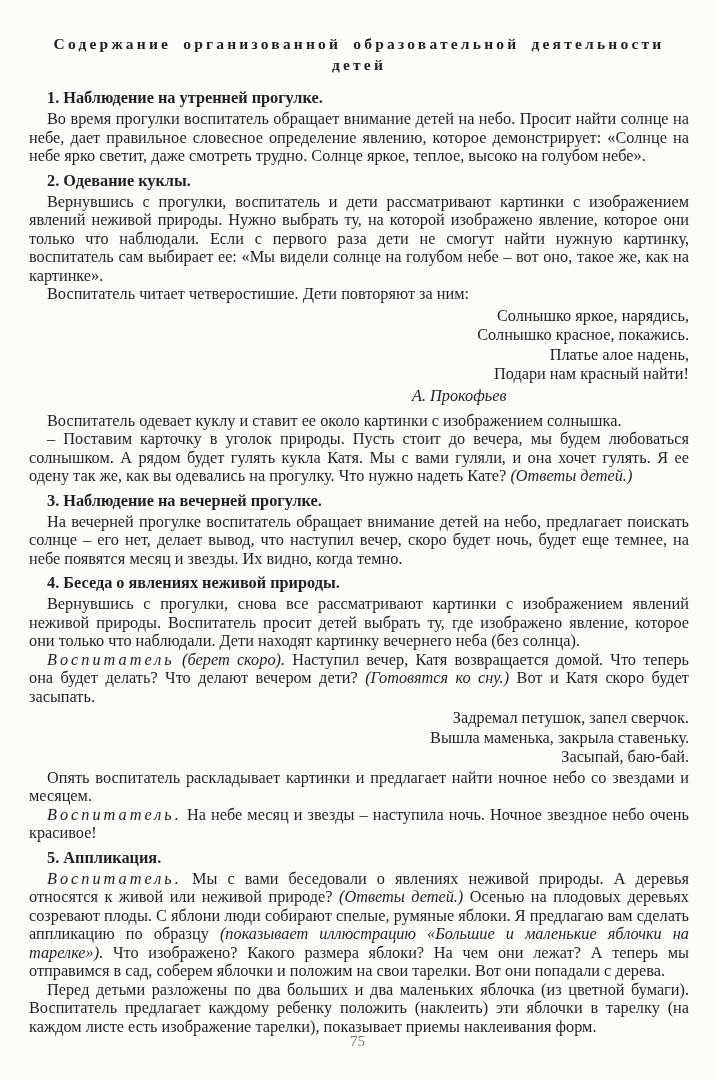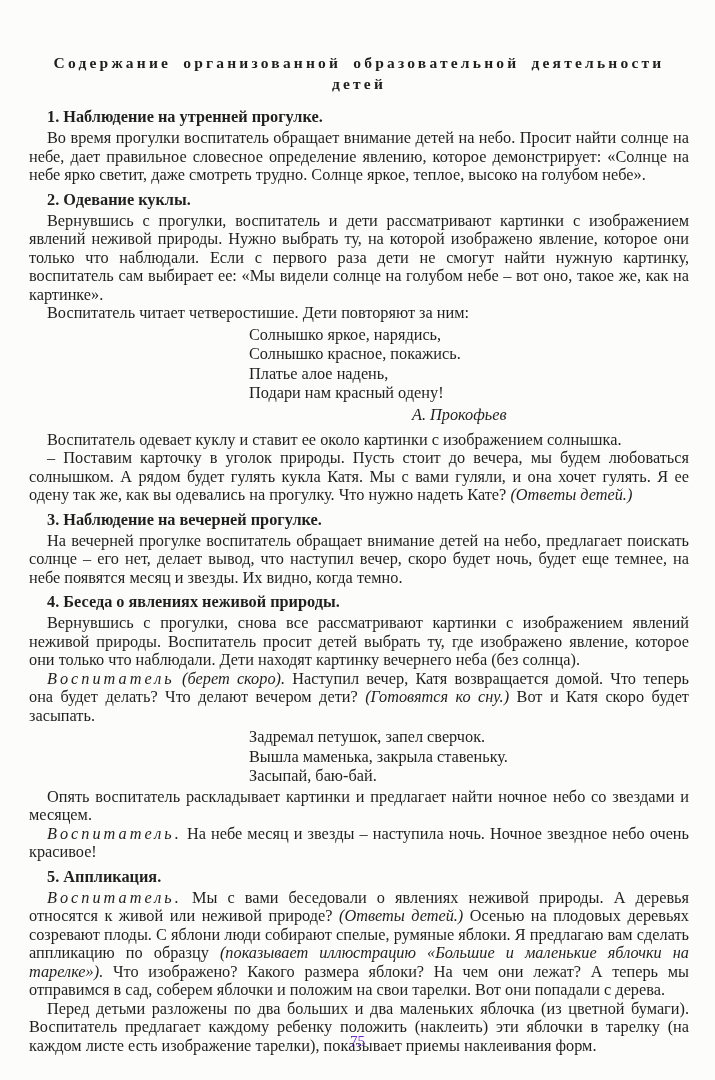--- a/index.html
+++ b/index.html
@@ -1,21 +1,21 @@
 <!DOCTYPE html>
 <html><head>
 <meta charset="utf-8">
 <style>
   html,body{margin:0;padding:0;background:#e9e9e9;}
   .page{
     position:relative;
     width:715px;height:1080px;
     background:#fcfcfb;
     box-sizing:border-box;
-    padding:52px 26px 0 29px;
+    padding:33px 26px 0 29px;
     font-family:"Liberation Serif","DejaVu Serif",serif;
     color:#1f1f1f;
     overflow:hidden;
   }
   .title{
     font-size:15.5px;
     font-weight:bold;
     letter-spacing:3.2px;
     word-spacing:5px;
     text-align:center;
@@ -35,51 +35,52 @@
   }
   .para{
     margin:0;
     text-align:justify;
     text-indent:18px;
   }
   .it{font-style:italic;}
   .spaced{letter-spacing:3px;font-style:italic;}
   .verse{
     margin:2px 0 2px 220px;
+    text-align:right;
   }
   .verse-line{line-height:19.5px;}
   .author{
     font-style:italic;
     margin:2px 0 7px 383px;
     line-height:19px;
   }
   .page-number{
     position:absolute;
     bottom:30px;left:0;right:0;
     text-align:center;
     font-size:15px;
-    color:#6d28d9;
+    color:#737373;
   }
 </style>
 </head>
 <body>
 
 <div class="page">
   <h1 class="title">Содержание организованной образовательной деятельности детей</h1>
   <div class="content">
       <h2 class="heading">1. Наблюдение на утренней прогулке.</h2>
       <p class="para"><span>Во время прогулки воспитатель обращает внимание детей на небо. Просит найти солнце на небе, дает правильное словесное определение явлению, которое демонстрирует: «Солнце на небе ярко светит, даже смотреть трудно. Солнце яркое, теплое, высоко на голубом небе».</span></p>
       <h2 class="heading">2. Одевание куклы.</h2>
       <p class="para"><span>Вернувшись с прогулки, воспитатель и дети рассматривают картинки с изображением явлений неживой природы. Нужно выбрать ту, на которой изображено явление, которое они только что наблюдали. Если с первого раза дети не смогут найти нужную картинку, воспитатель сам выбирает ее: «Мы видели солнце на голубом небе – вот оно, такое же, как на картинке».</span></p>
       <p class="para"><span>Воспитатель читает четверостишие. Дети повторяют за ним:</span></p>
       <div class="verse">
         <div class="verse-line">Солнышко яркое, нарядись,</div>
         <div class="verse-line">Солнышко красное, покажись.</div>
         <div class="verse-line">Платье алое надень,</div>
-        <div class="verse-line">Подари нам красный одену!</div>
+        <div class="verse-line">Подари нам красный найти!</div>
       </div>
       <div class="author">А. Прокофьев</div>
       <p class="para"><span>Воспитатель одевает куклу и ставит ее около картинки с изображением солнышка.</span></p>
       <p class="para"><span>– Поставим карточку в уголок природы. Пусть стоит до вечера, мы будем любоваться солнышком. А рядом будет гулять кукла Катя. Мы с вами гуляли, и она хочет гулять. Я ее одену так же, как вы одевались на прогулку. Что нужно надеть Кате? </span><span class="it">(Ответы детей.)</span></p>
       <h2 class="heading">3. Наблюдение на вечерней прогулке.</h2>
       <p class="para"><span>На вечерней прогулке воспитатель обращает внимание детей на небо, предлагает поискать солнце – его нет, делает вывод, что наступил вечер, скоро будет ночь, будет еще темнее, на небе появятся месяц и звезды. Их видно, когда темно.</span></p>
       <h2 class="heading">4. Беседа о явлениях неживой природы.</h2>
       <p class="para"><span>Вернувшись с прогулки, снова все рассматривают картинки с изображением явлений неживой природы. Воспитатель просит детей выбрать ту, где изображено явление, которое они только что наблюдали. Дети находят картинку вечернего неба (без солнца).</span></p>
       <p class="para"><span class="spaced">Воспитатель</span><span> </span><span class="it">(берет скоро).</span><span> Наступил вечер, Катя возвращается домой. Что теперь она будет делать? Что делают вечером дети? </span><span class="it">(Готовятся ко сну.)</span><span> Вот и Катя скоро будет засыпать.</span></p>
       <div class="verse">

